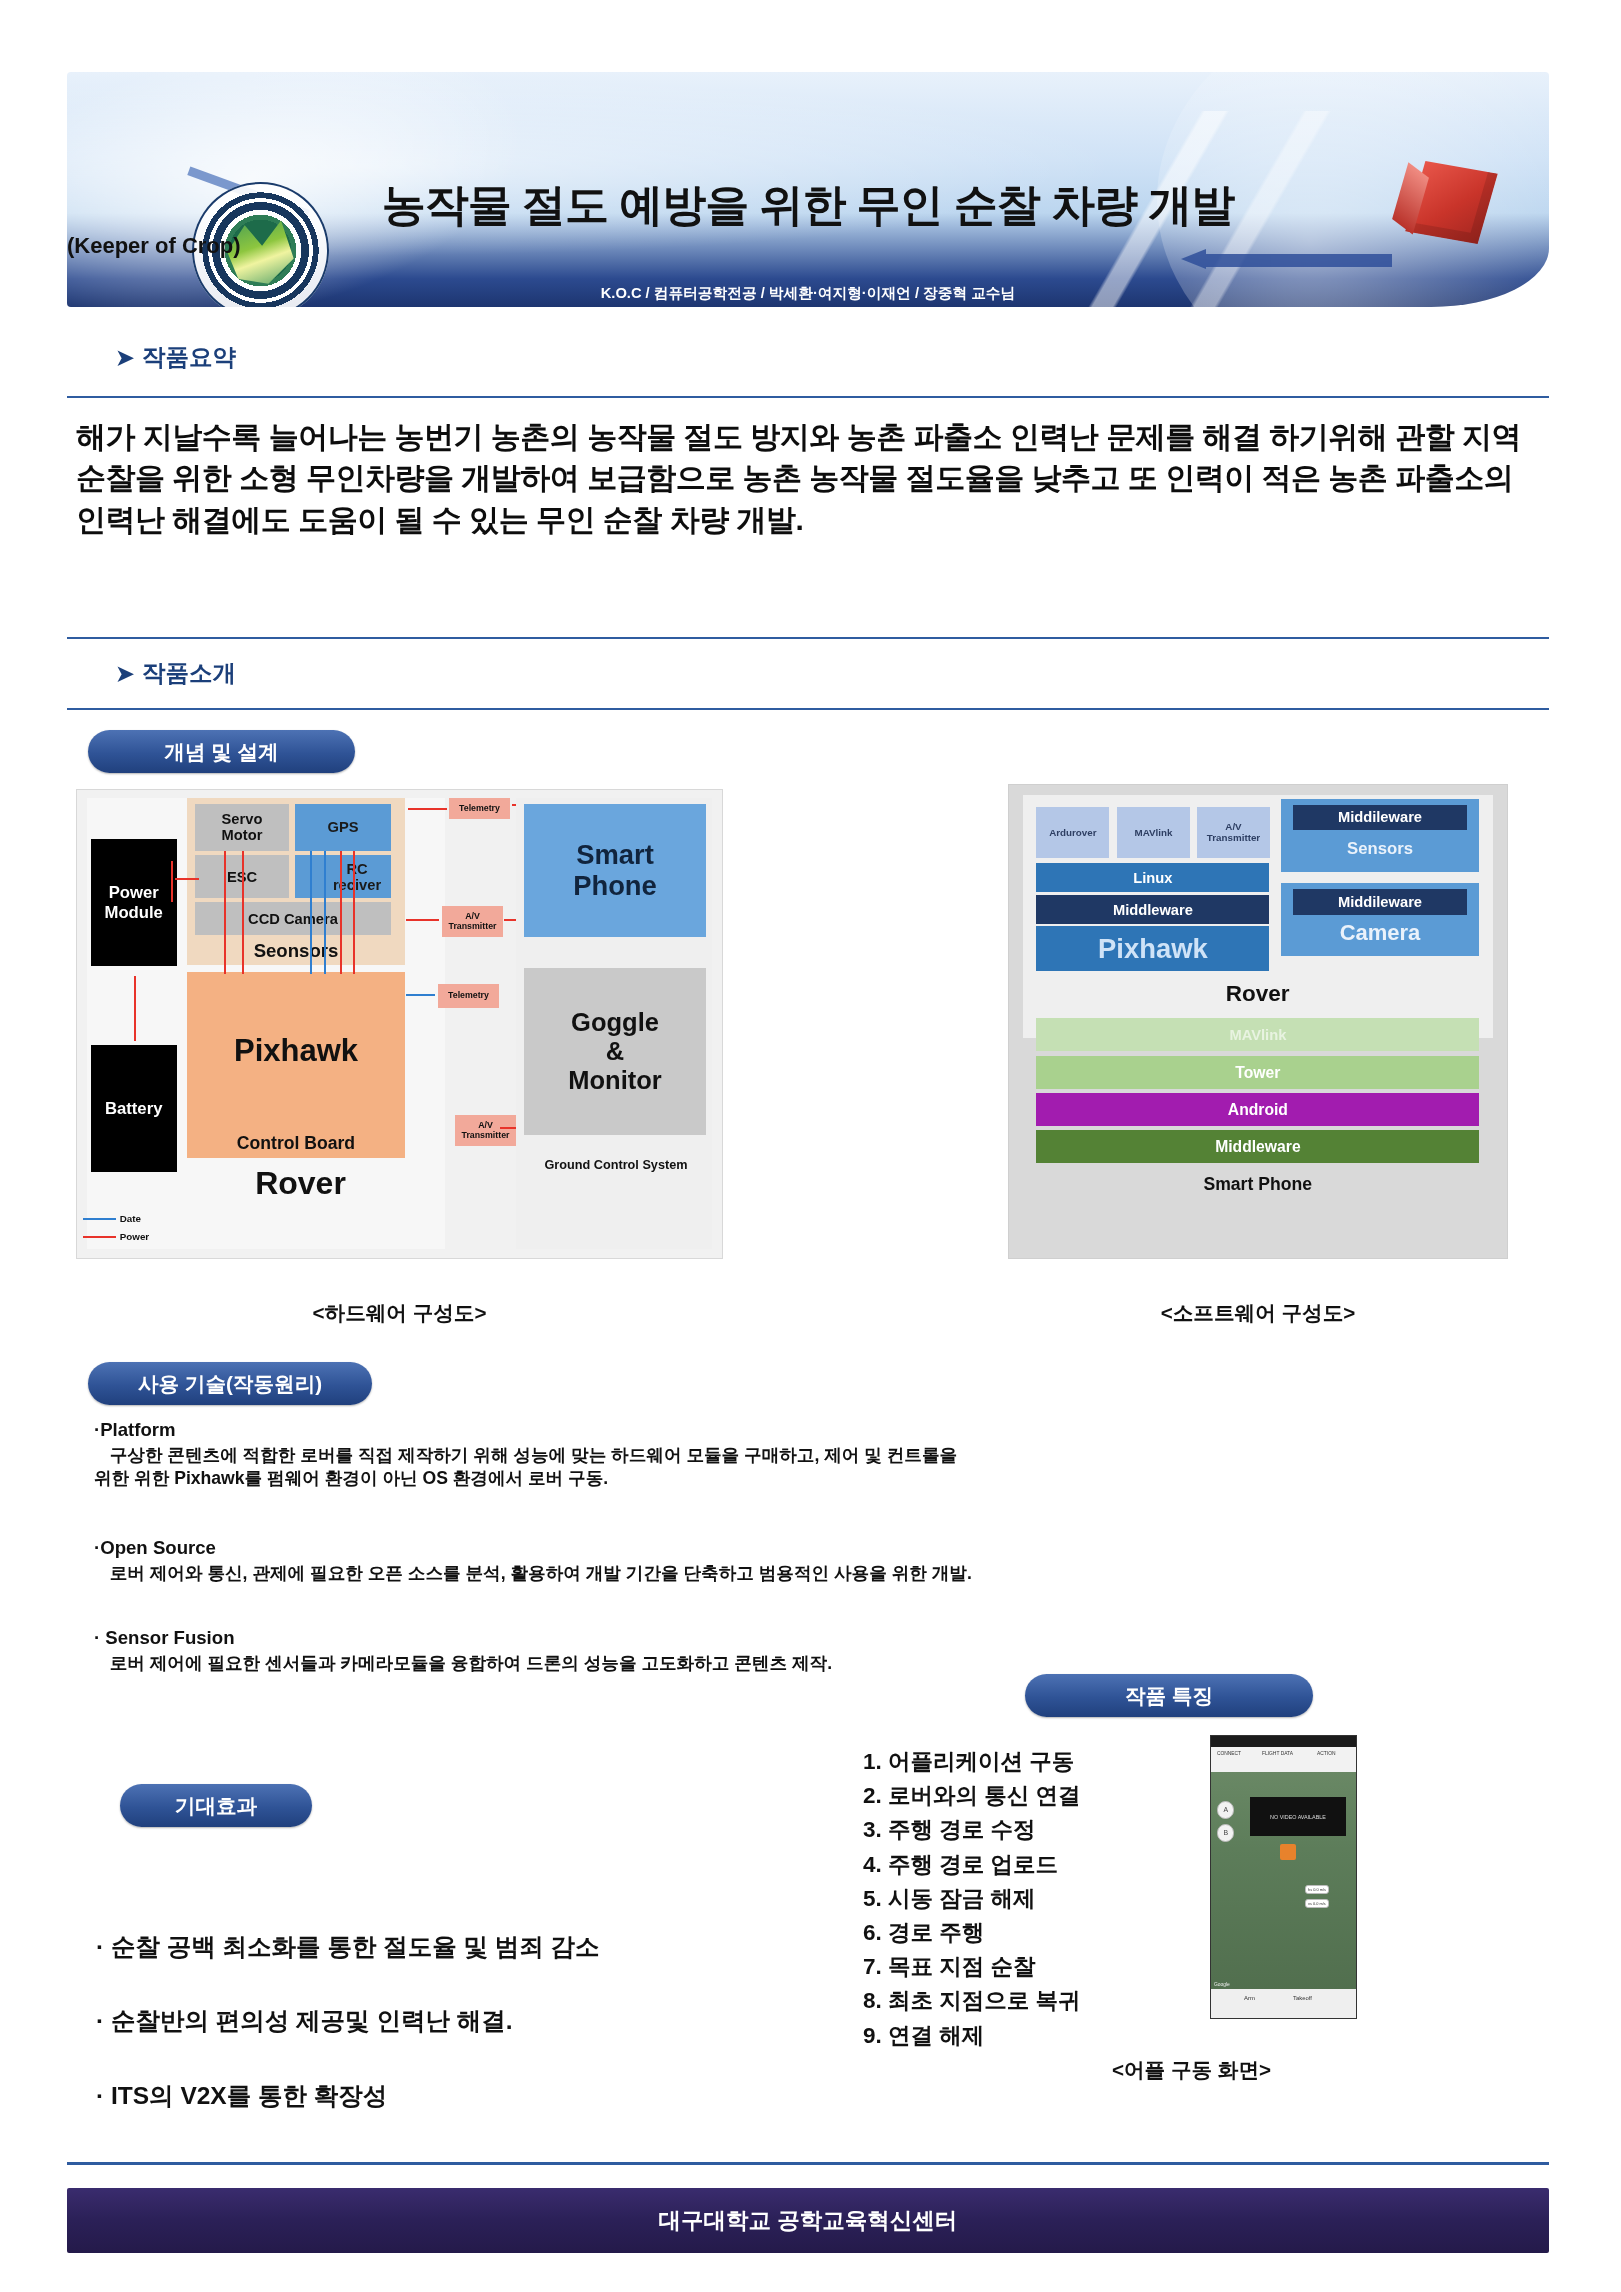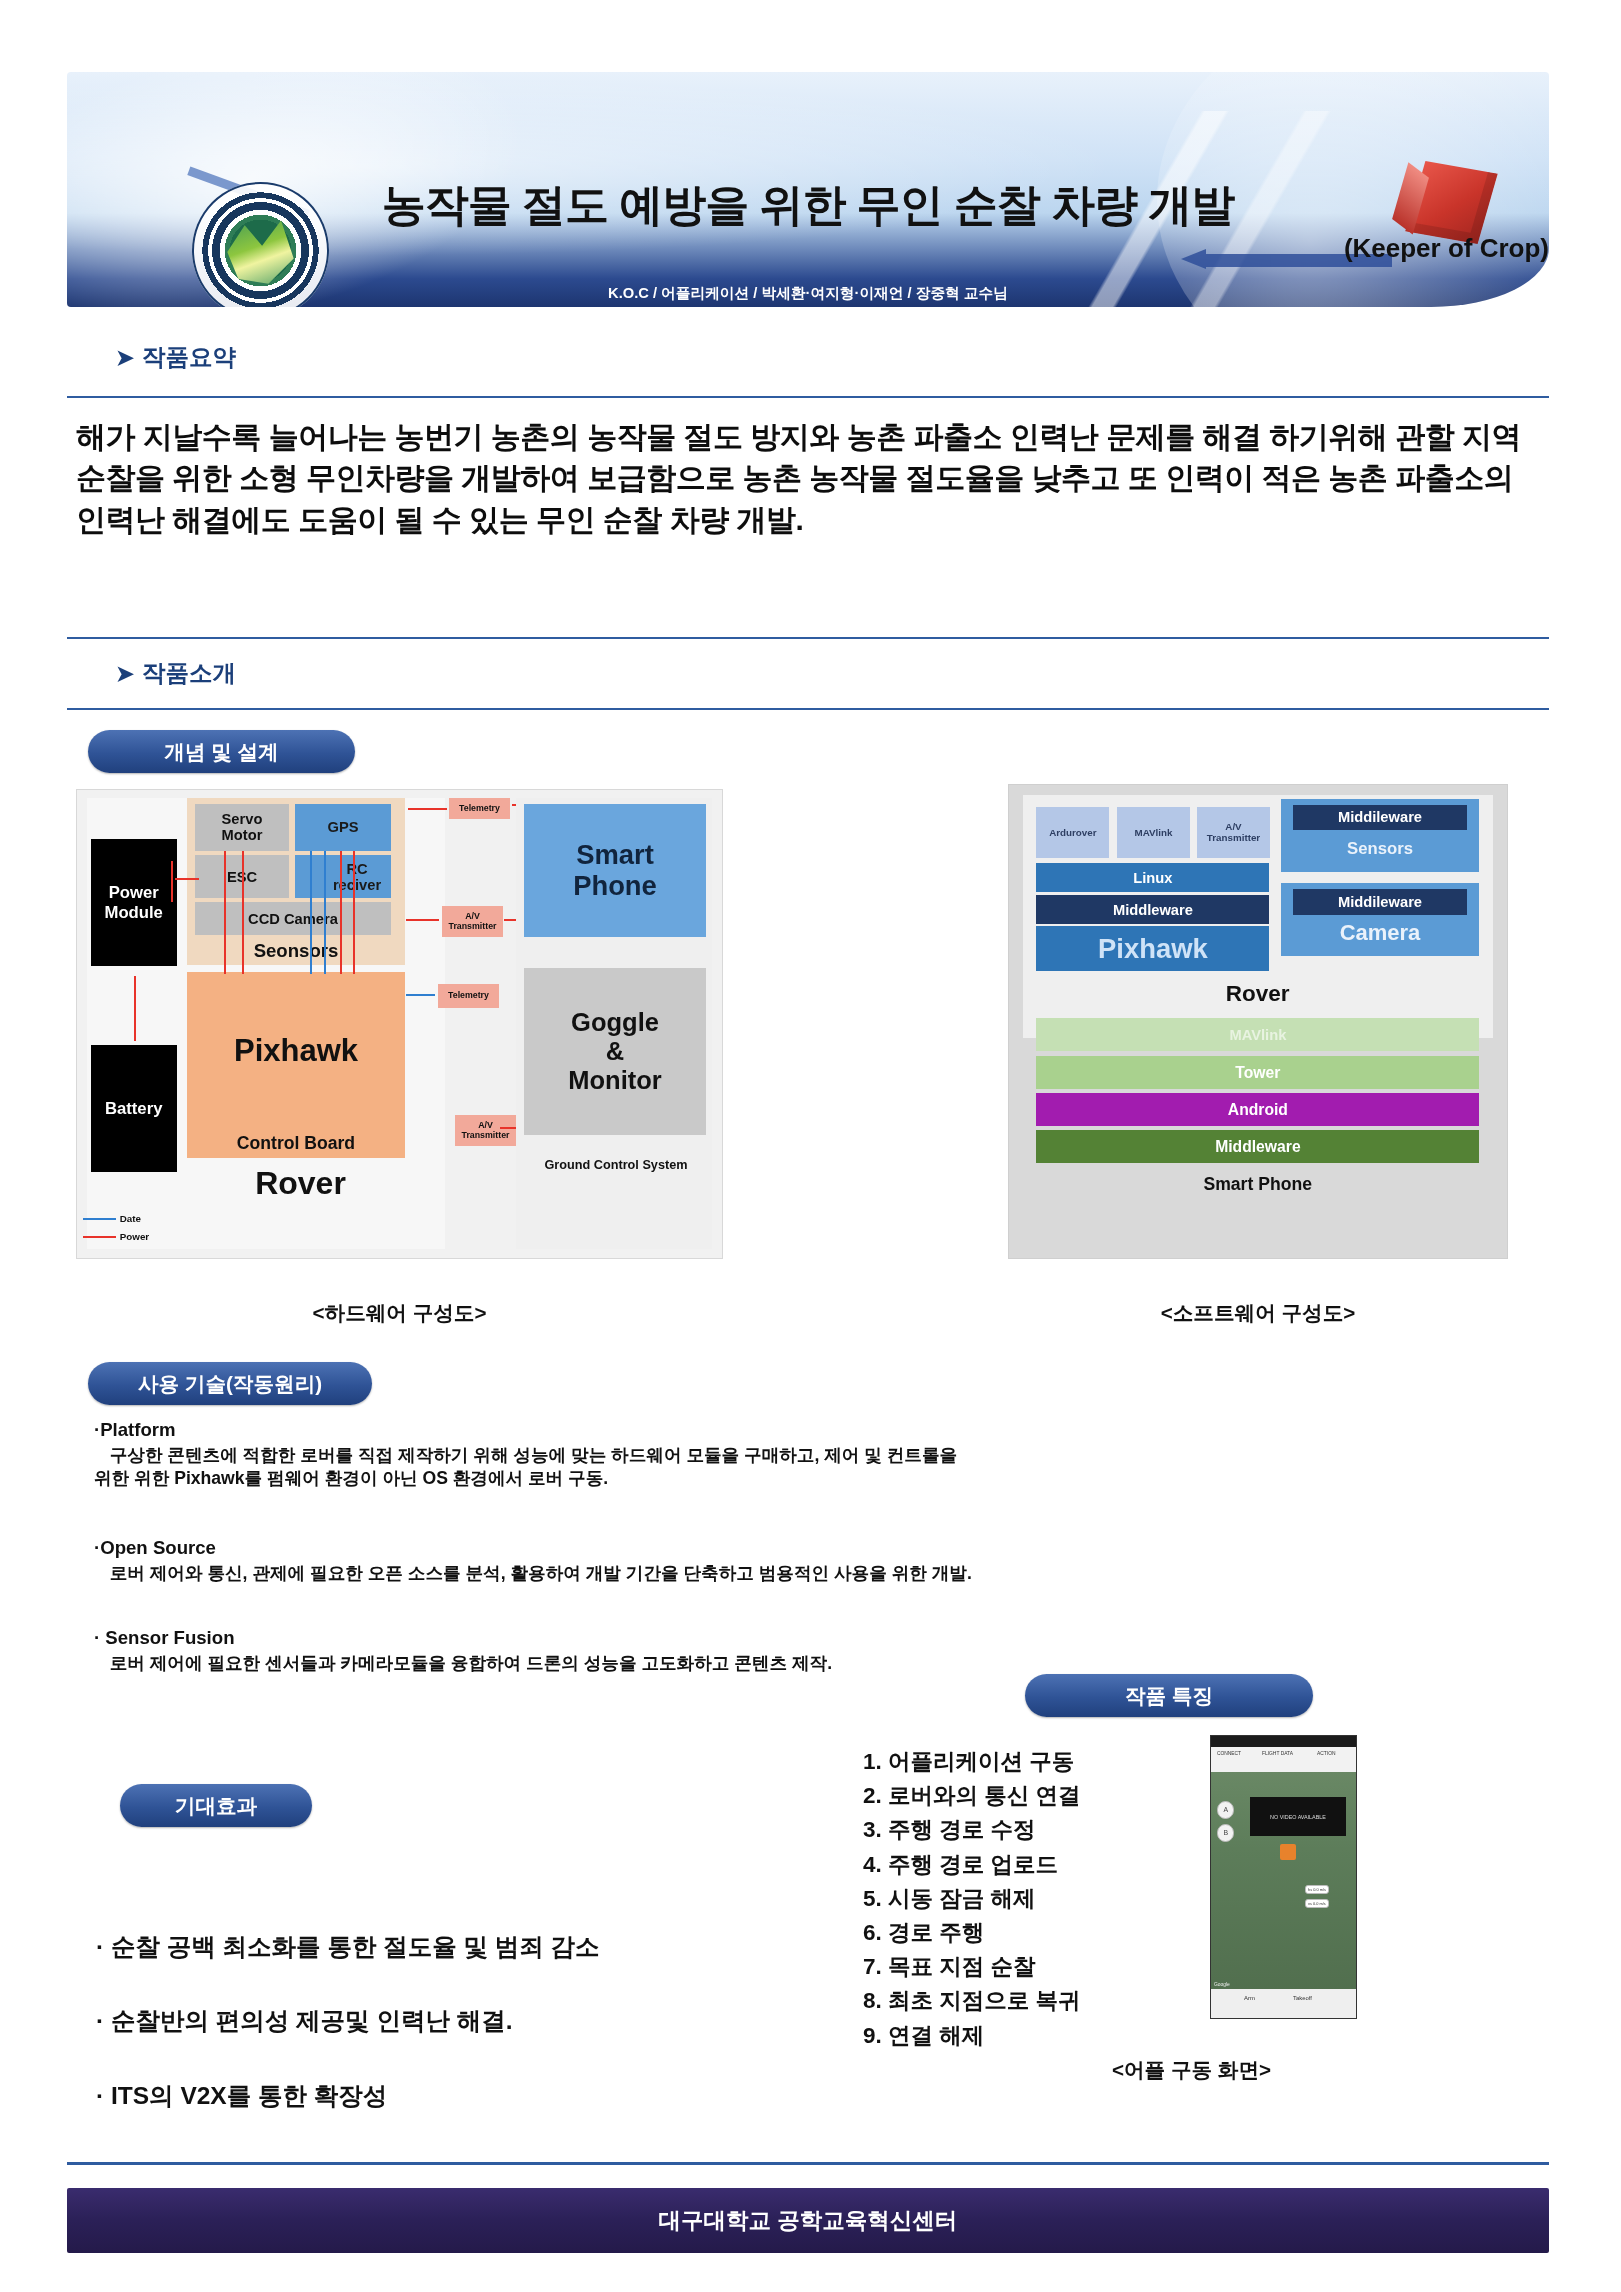--- a/index.html
+++ b/index.html
@@ -72,22 +72,22 @@
   .emblem-inner{
     position:absolute; inset:29px; border-radius:5.9px;
     background:linear-gradient(160deg,#2f8f5b 0%, #8dc63f 45%, #f0f4a0 60%, #2f8f5b 100%);
     clip-path:polygon(8% 52%, 30% 18%, 52% 44%, 76% 12%, 92% 60%, 60% 92%, 22% 86%);
   }
   .banner-title{
     position:absolute; left:0; right:0; top:104px; text-align:center;
     font-size:44px; font-weight:bold; color:#111; letter-spacing:-1px;
   }
   .banner-sub{
-    position:absolute; left:0; right:0; top:161px; text-align:right;
-    font-size:26px; font-weight:bold; color:#111;
+    position:absolute; left:0; right:0; top:161px; text-align:left;
+    font-size:22px; font-weight:bold; color:#111;
   }
   .banner-authors{
     position:absolute; left:0; right:0; top:212px; text-align:center;
     font-size:14.7px; font-weight:bold; color:#fff;
   }
 
   
   .sec-head{
     position:absolute; font-size:23.5px; font-weight:bold; color:#1b3f7a;
   }
@@ -212,21 +212,21 @@
     <div class="cube"></div>
     <div class="arrow-left"></div>
     <div class="arrow-top"></div>
 
     <div class="emblem">
       <div class="emblem-inner"></div>
     </div>
 
     <div class="banner-title">농작물 절도 예방을 위한 무인 순찰 차량 개발</div>
     <div class="banner-sub">(Keeper of Crop)</div>
-    <div class="banner-authors">K.O.C / 어플리케이션 / 박세환·여지형·이재언 / 장중혁 교수님</div>
+    <div class="banner-authors">K.O.C / 컴퓨터공학전공 / 박세환·여지형·이재언 / 장중혁 교수님</div>
   </div>
 
   <div class="sec-head" style="left:116px; top:341px;">
     <span class="bullet">➤</span><span>작품요약</span>
   </div>
   <div class="hr-blue" style="left:67px; top:396px; width:1482px;"></div>
 
   <div class="summary">해가 지날수록 늘어나는 농번기 농촌의 농작물 절도 방지와 농촌 파출소 인력난 문제를 해결 하기위해 관할 지역 순찰을 위한 소형 무인차량을 개발하여 보급함으로 농촌 농작물 절도율을 낮추고 또 인력이 적은 농촌 파출소의 인력난 해결에도 도움이 될 수 있는 무인 순찰 차량 개발.</div>
 
   <div class="hr-blue" style="left:67px; top:637px; width:1482px;"></div>

